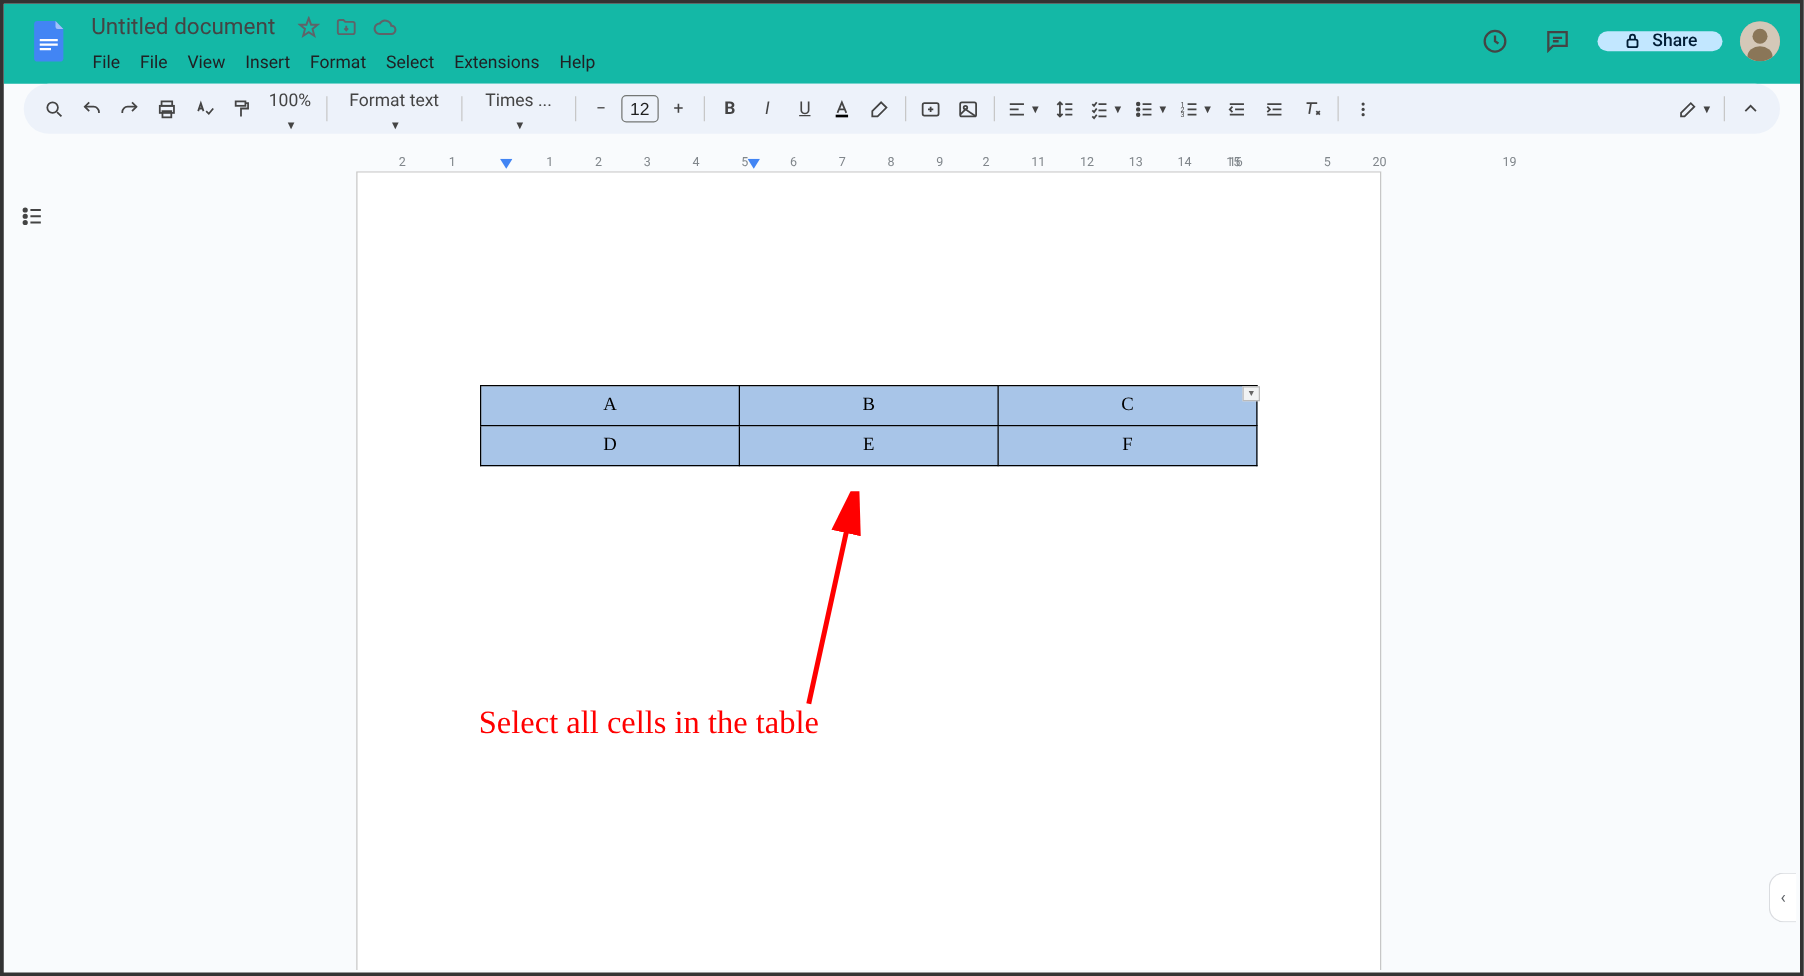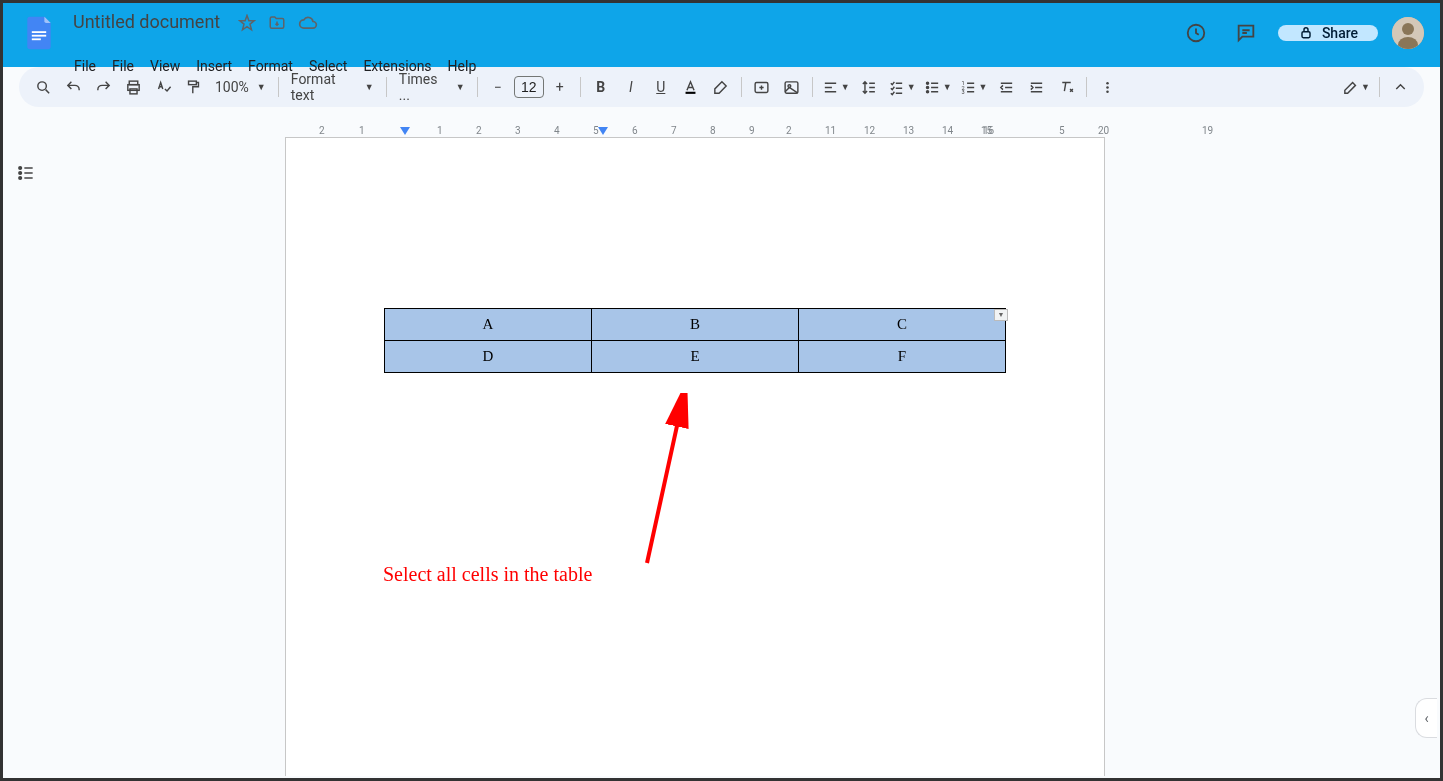--- a/index.html
+++ b/index.html
@@ -8,21 +8,21 @@
       background: #f9fbfd;
       width: 1443px;
       height: 781px;
       overflow: hidden;
       position: relative;
       border: 3px solid #333;
     }
     
     
     .header {
-      background: #0ea5e9;
+      background: #14b8a6;
       padding: 6px 16px 0 16px;
       display: flex;
       align-items: flex-start;
       height: 64px;
     }
     .docs-icon {
       width: 40px;
       height: 40px;
       margin-right: 8px;
       margin-top: 4px;
@@ -41,21 +41,21 @@
     .title-icons {
       display: inline-flex;
       gap: 12px;
       margin-left: 8px;
       vertical-align: middle;
     }
     .title-icons span { color: #5f6368; cursor: pointer; }
     .menu-bar {
       display: flex;
       gap: 2px;
-      margin-top: 20px;
+      margin-top: 4px;
     }
     .menu-item {
       padding: 4px 7px;
       font-size: 14px;
       color: #202124;
       cursor: pointer;
       border-radius: 4px;
     }
     .header-right {
       display: flex;
@@ -128,20 +128,21 @@
     .tb-dropdown {
       display: flex;
       align-items: center;
       gap: 6px;
       padding: 0 6px;
       height: 28px;
       cursor: pointer;
       font-size: 14px;
       color: #444;
       border-radius: 4px;
+      flex-direction: column;
     }
     .font-size-box {
       width: 30px;
       height: 22px;
       border: 1px solid #747775;
       border-radius: 4px;
       text-align: center;
       font-size: 14px;
       background: #edf2fa;
       color: #1f1f1f;
@@ -230,21 +231,21 @@
       cursor: pointer;
     }
     
     
     .annotation {
       position: absolute;
       left: 380px;
       top: 560px;
       font-family: 'Comic Sans MS', cursive;
       color: #ff0000;
-      font-size: 20px;
+      font-size: 26px;
       z-index: 100;
     }
     .arrow {
       position: absolute;
       left: 636px;
       top: 390px;
       z-index: 100;
     }
     .expand-tab {
       position: absolute;

